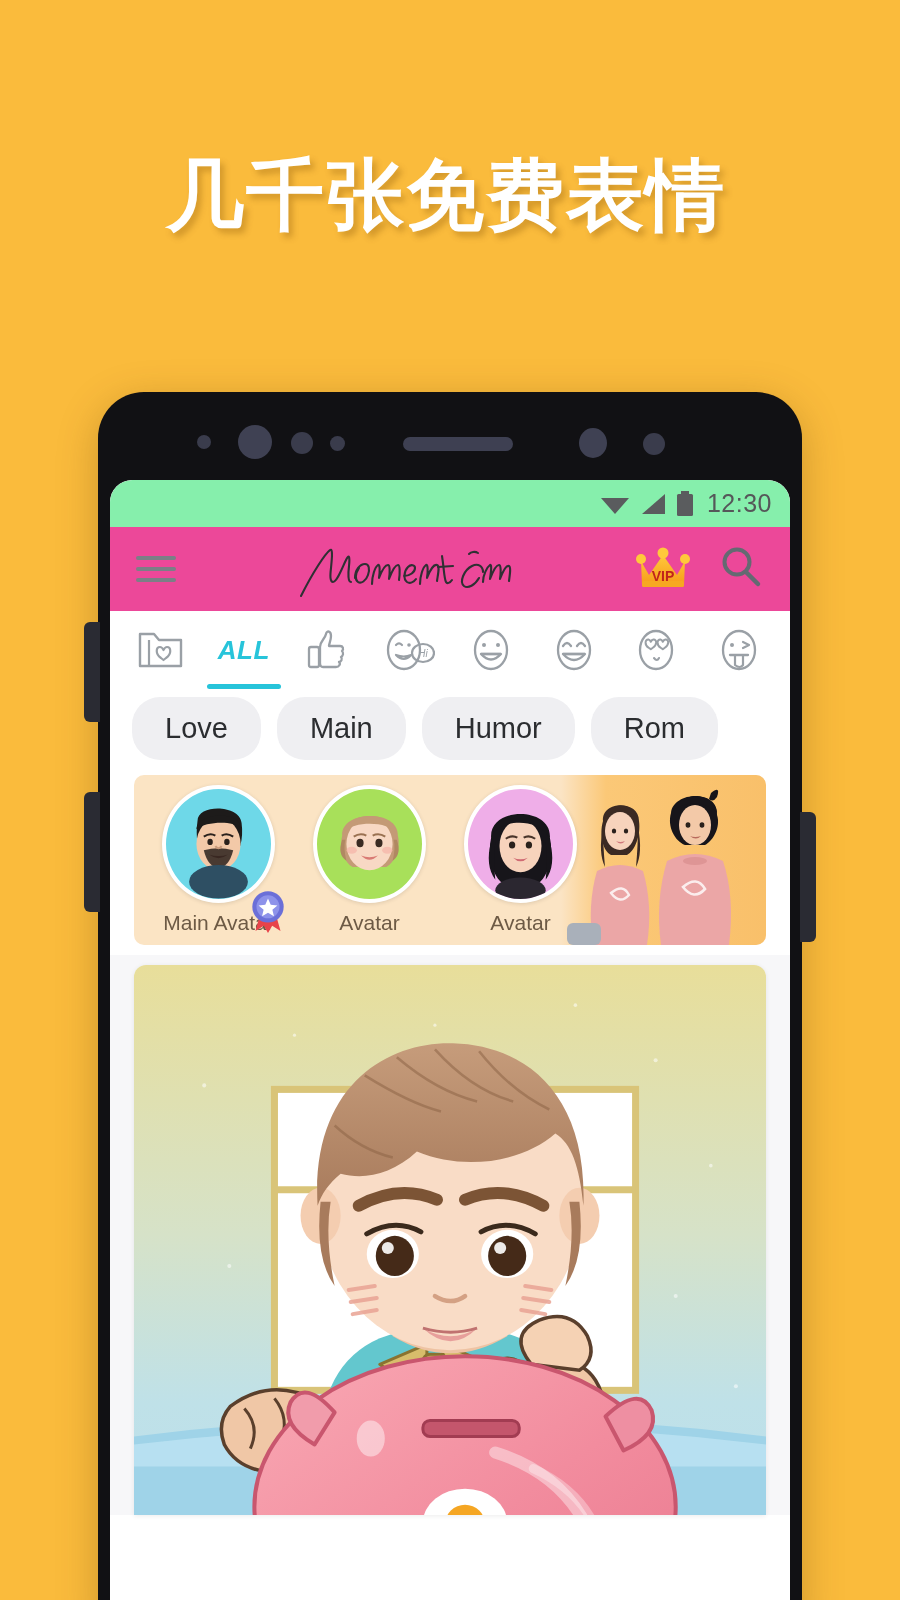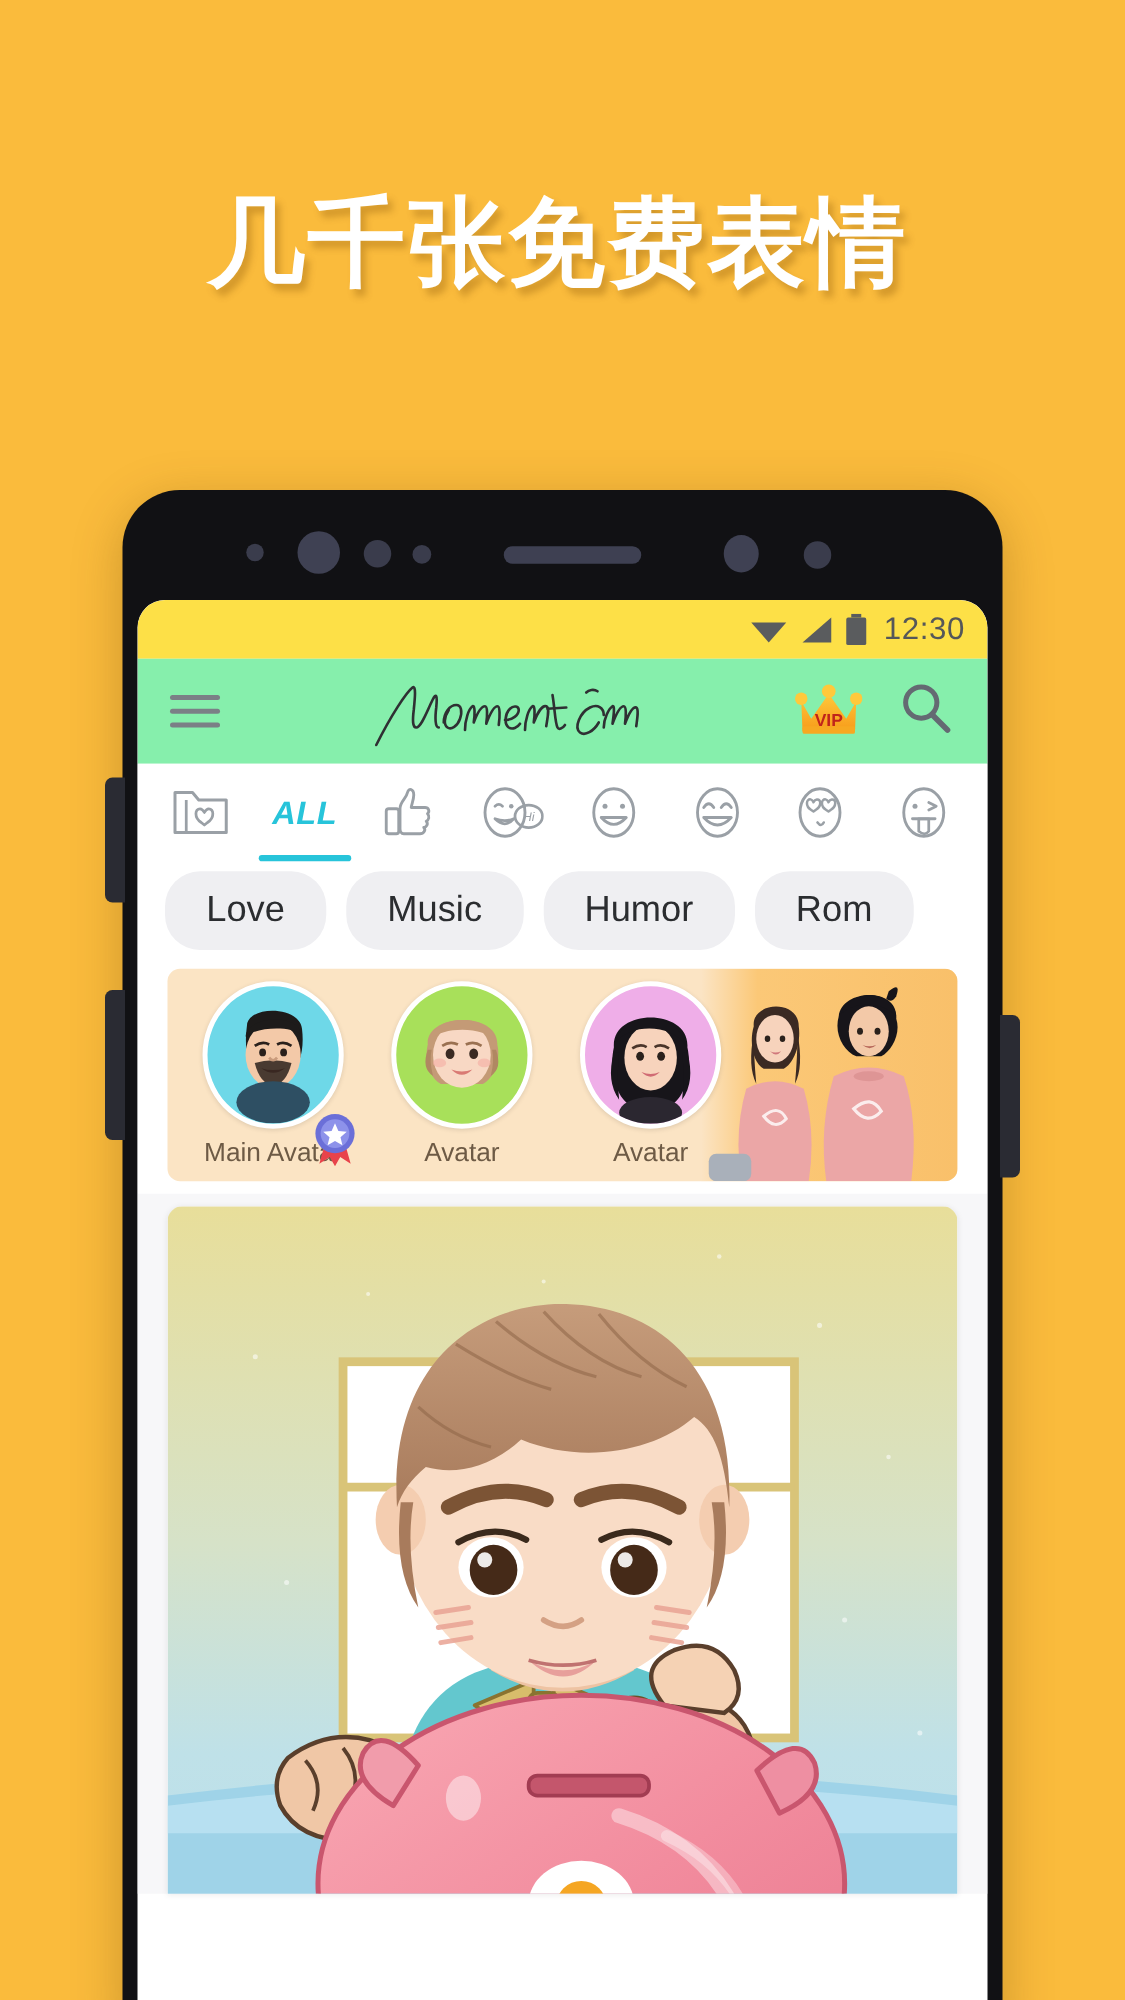--- a/index.html
+++ b/index.html
@@ -56,31 +56,31 @@
     position:absolute;
     left:12px; top:88px;
     width:680px; height:1142px;
     background:#FFFFFF;
     border-radius:22px 22px 0 0;
     overflow:hidden;
   }
 
   
   .statusbar {
-    height:47px; background:#fde047;
+    height:47px; background:#86efac;
     display:flex; align-items:center; justify-content:flex-end;
     padding-right:18px; gap:9px;
     border-radius:22px 22px 0 0;
   }
   .si { display:block; }
   .clock { font-size:25px; color:#555759; letter-spacing:.5px; margin-left:4px;}
 
   
   .appbar {
-    height:84px; background:#86efac;
+    height:84px; background:#ec4899;
     display:flex; align-items:center; padding:0 26px;
   }
   .hamburger { width:40px; display:flex; flex-direction:column; gap:7px; cursor:pointer;}
   .hamburger span { display:block; height:4px; background:#7b7f86; border-radius:2px;}
   .brand { flex:1; display:flex; justify-content:center; padding-right:4px;}
   .brand svg { display:block; }
   .vipbtn { margin-right:28px; }
   .searchbtn { }
 
   
@@ -304,21 +304,21 @@
           <circle cx="16" cy="18" r="2" fill="#9aa0a6"></circle>
           <path d="M27 15 L33 18 L27 21" fill="none" stroke="#9aa0a6" stroke-width="2.2" stroke-linecap="round" stroke-linejoin="round"></path>
           <path d="M14 28 L32 28" stroke="#9aa0a6" stroke-width="2.3" stroke-linecap="round"></path>
           <path d="M19 28 L19 38 q5 4 8 0 L27 28 Z" fill="none" stroke="#9aa0a6" stroke-width="2.2" stroke-linejoin="round"></path>
         </svg>
       </div>
     </div>
 
     <div class="chiprow">
       <div class="chip">Love</div>
-      <div class="chip">Music</div>
+      <div class="chip">Main</div>
       <div class="chip">Humor</div>
       <div class="chip">Rom</div>
     </div>
 
     <div class="avatar-wrap">
       <div class="avatar-strip">
 
         <div class="av-item">
           <div class="av-circle" style="background:#6ED8E8">
             <svg viewBox="0 0 100 104" width="100%" height="100%">

